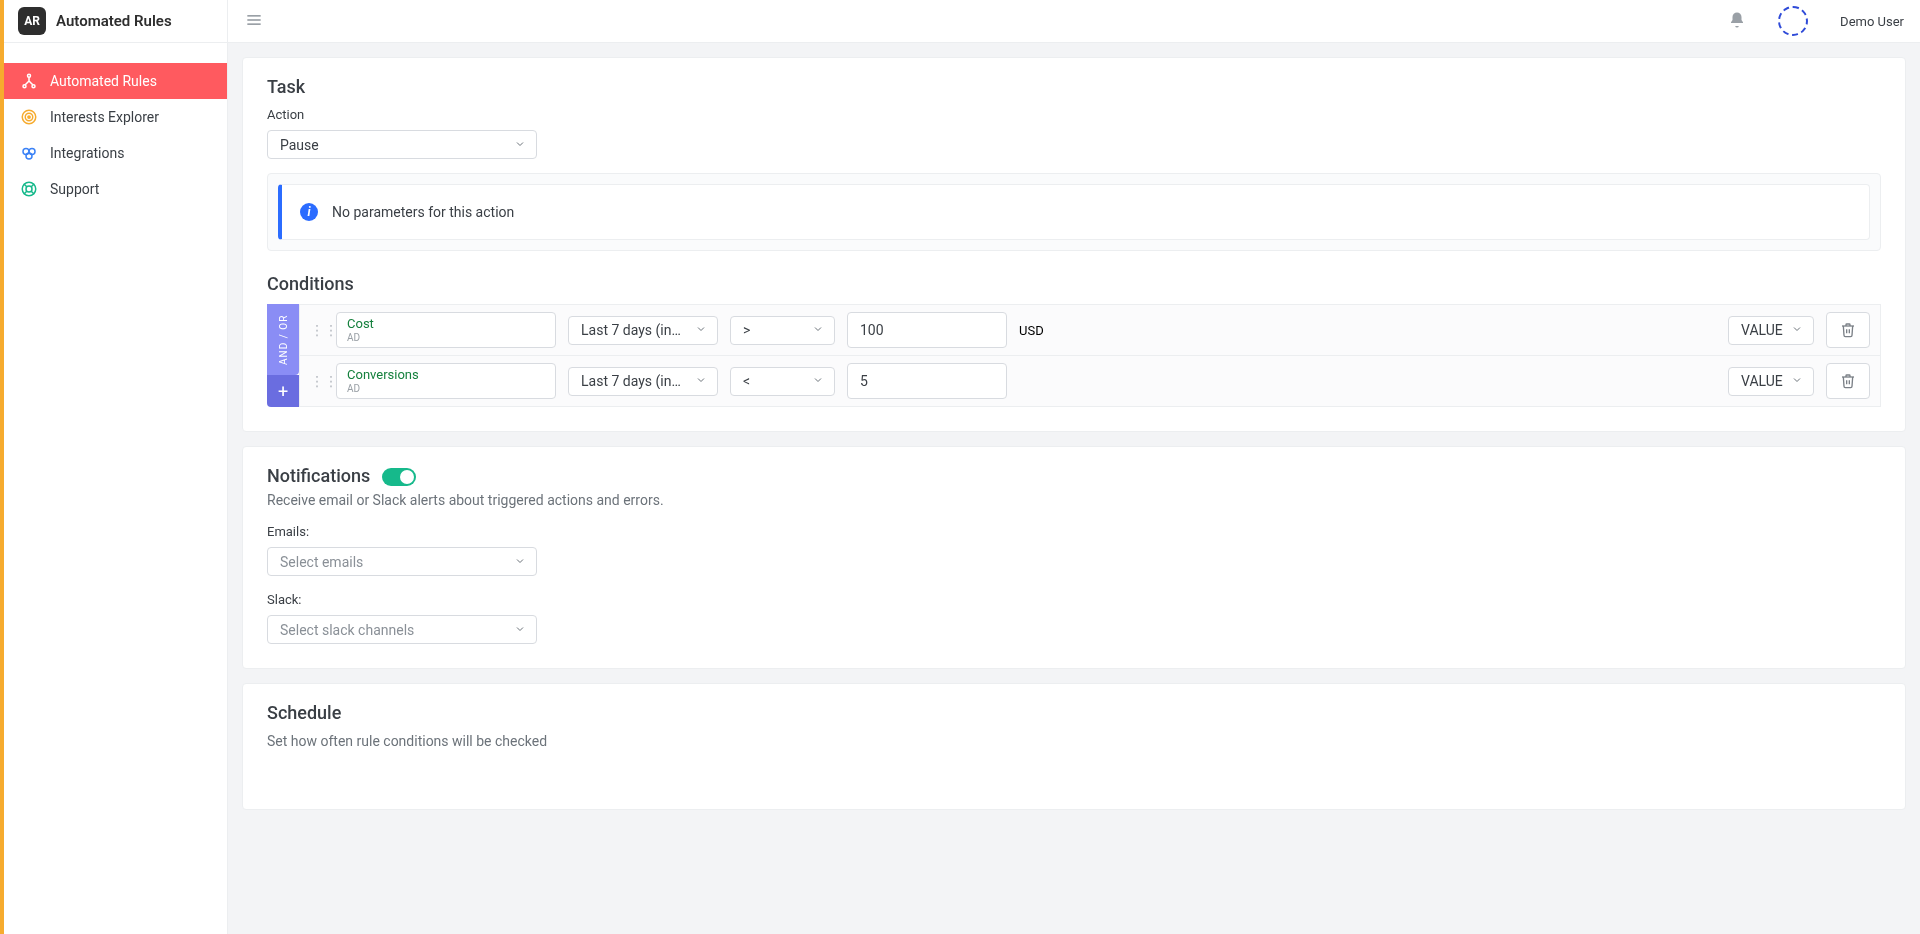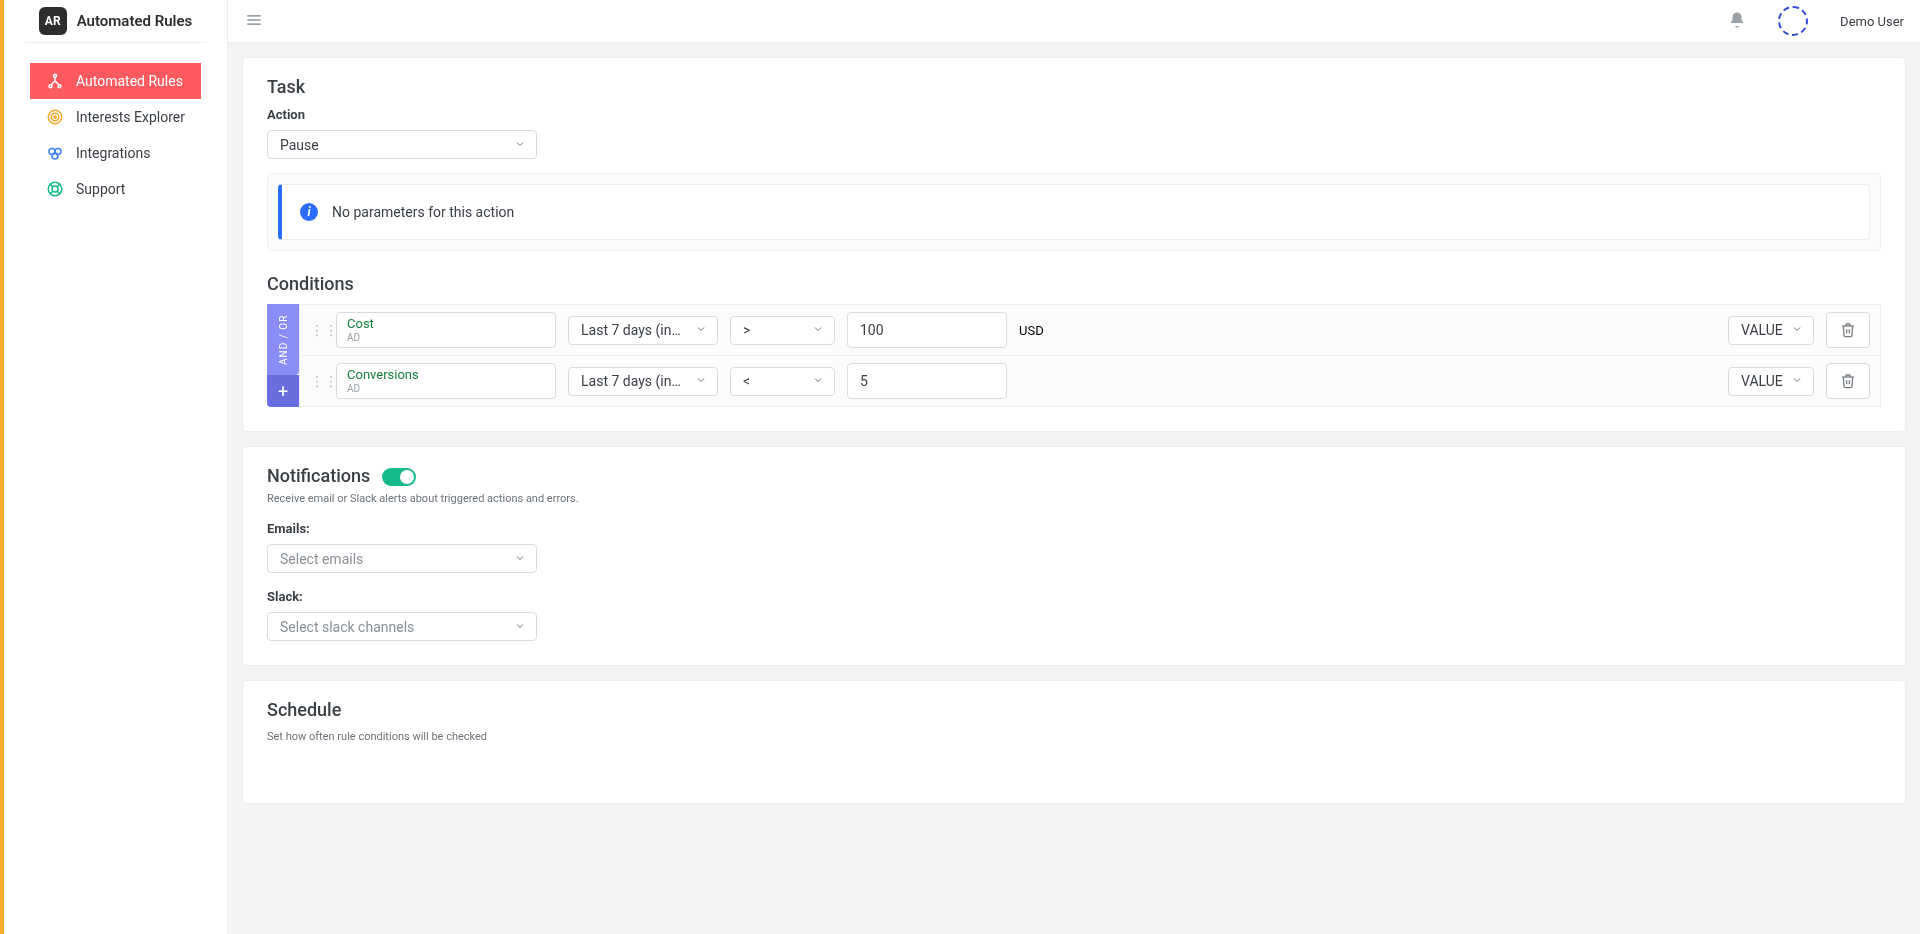--- a/index.html
+++ b/index.html
@@ -25,21 +25,20 @@
   background: #f6ab2e;
   flex: 0 0 4px;
 }
 
 .sidebar {
   width: 224px;
   flex: 0 0 224px;
   border-right: 1px solid #eceef0;
   display: flex;
   flex-direction: column;
-  align-items: center;
 }
 .brand {
   height: 43px;
   display: flex;
   align-items: center;
   gap: 10px;
   padding: 0 14px;
   border-bottom: 1px solid #eceef0;
 }
 .brand-badge {
@@ -129,21 +128,21 @@
   margin-bottom: 14px;
 }
 .section-title {
   font-size: 18px;
   font-weight: 500;
   color: #3a3f45;
   margin-bottom: 10px;
 }
 .field-label {
   font-size: 13px;
-  font-weight: 700;
+  font-weight: 400;
   margin-bottom: 8px;
   color: #3a3f45;
 }
 .select {
   position: relative;
   border: 1px solid #d8dbe0;
   border-radius: 4px;
   height: 29px;
   display: flex;
   align-items: center;
@@ -316,21 +315,21 @@
   content: "";
   width: 14px;
   height: 14px;
   background: #fff;
   border-radius: 50%;
   position: absolute;
   top: 2px;
   right: 2px;
 }
 .subtext {
-  font-size: 11px;
+  font-size: 14px;
   color: #6c737a;
   margin-bottom: 16px;
 }
 .form-group { margin-bottom: 16px; }
 
 .content::-webkit-scrollbar { width: 12px; }
 .content::-webkit-scrollbar-thumb { background: #c9cdd2; border-radius: 6px; }
 .content::-webkit-scrollbar-track { background: #edeef0; }
 .ellipsis { white-space: nowrap; overflow: hidden; text-overflow: ellipsis; }
 </style>

